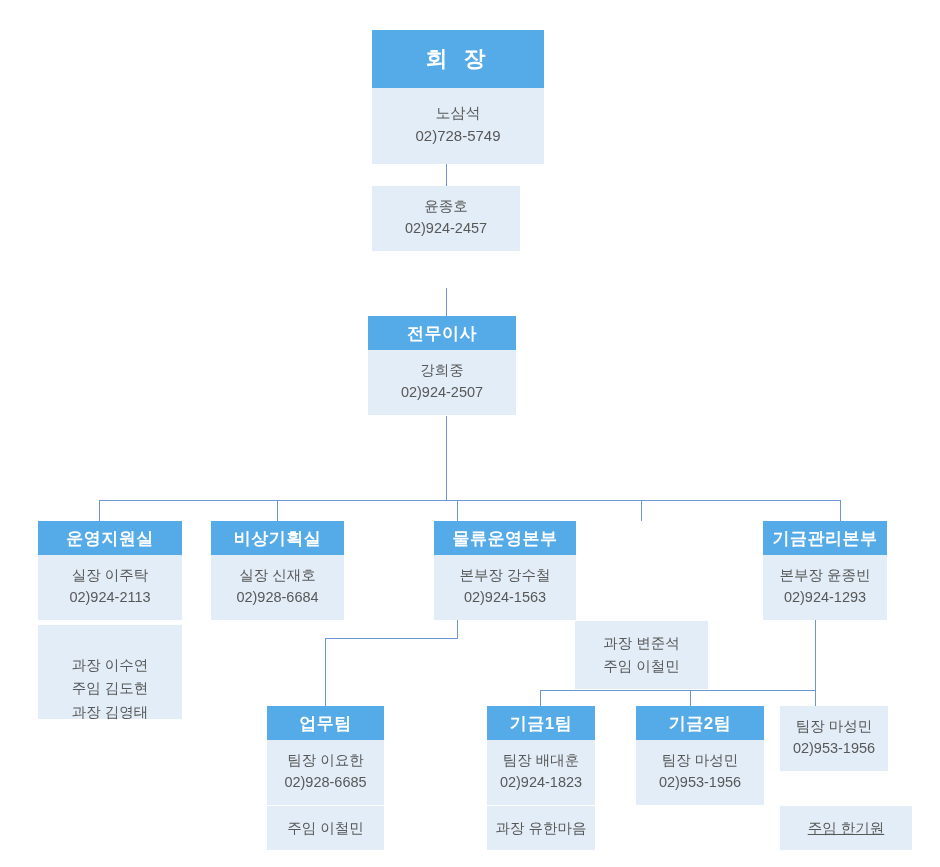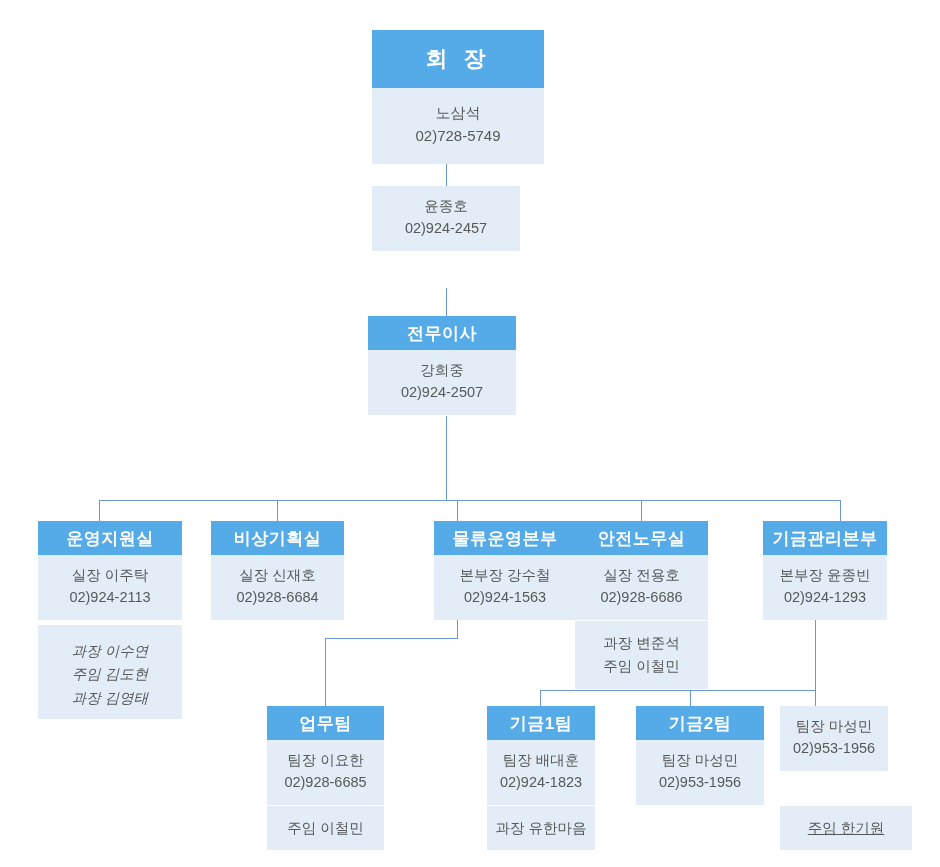--- a/index.html
+++ b/index.html
@@ -137,21 +137,21 @@
     </div>
   </div>
 
   <div class="node" style="left:38px; top:521px; width:144px;">
     <div class="node-header">운영지원실</div>
     <div class="node-body">
       <span class="line">실장 이주탁</span>
       <span class="line">02)924-2113</span>
     </div>
   </div>
-  <div class="member-box" style="left:38px; top:625px; width:144px; height:94px; padding-top:15px;font-style:italic;">
+  <div class="member-box" style="left:38px; top:625px; width:144px; height:94px; padding-top:29px;">
     <span class="line">과장 이수연</span>
     <span class="line">주임 김도현</span>
     <span class="line">과장 김영태</span>
   </div>
 
   <div class="node" style="left:211px; top:521px; width:133px;">
     <div class="node-header">비상기획실</div>
     <div class="node-body">
       <span class="line">실장 신재호</span>
       <span class="line">02)928-6684</span>
@@ -159,27 +159,20 @@
   </div>
 
   <div class="node" style="left:386px; top:521px; width:142px;margin-left:48px;">
     <div class="node-header">물류운영본부</div>
     <div class="node-body">
       <span class="line">본부장 강수철</span>
       <span class="line">02)924-1563</span>
     </div>
   </div>
 
-  <div class="node" style="left:575px; top:521px; width:133px;">
-    <div class="node-header">안전노무실</div>
-    <div class="node-body">
-      <span class="line">실장 전용호</span>
-      <span class="line">02)928-6686</span>
-    </div>
-  </div>
   <div class="member-box" style="left:575px; top:621px; width:133px; height:68px; padding-top:11px;">
     <span class="line">과장 변준석</span>
     <span class="line">주임 이철민</span>
   </div>
 
   <div class="node" style="left:744px; top:521px; width:143px;padding-left:19px;">
     <div class="node-header">기금관리본부</div>
     <div class="node-body">
       <span class="line">본부장  윤종빈</span>
       <span class="line">02)924-1293</span>

